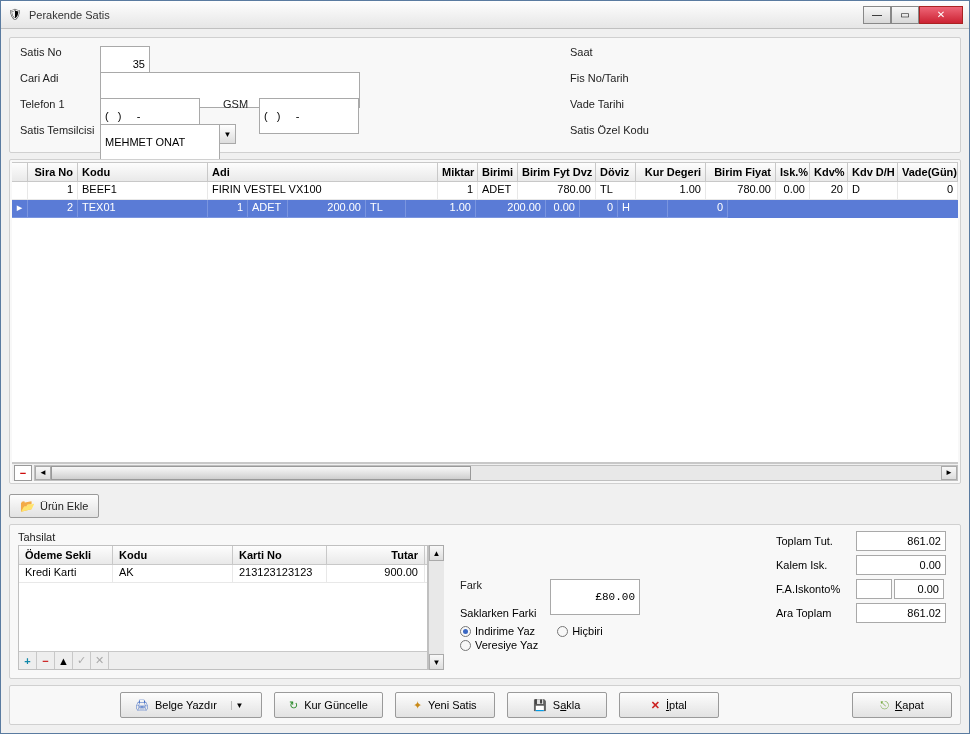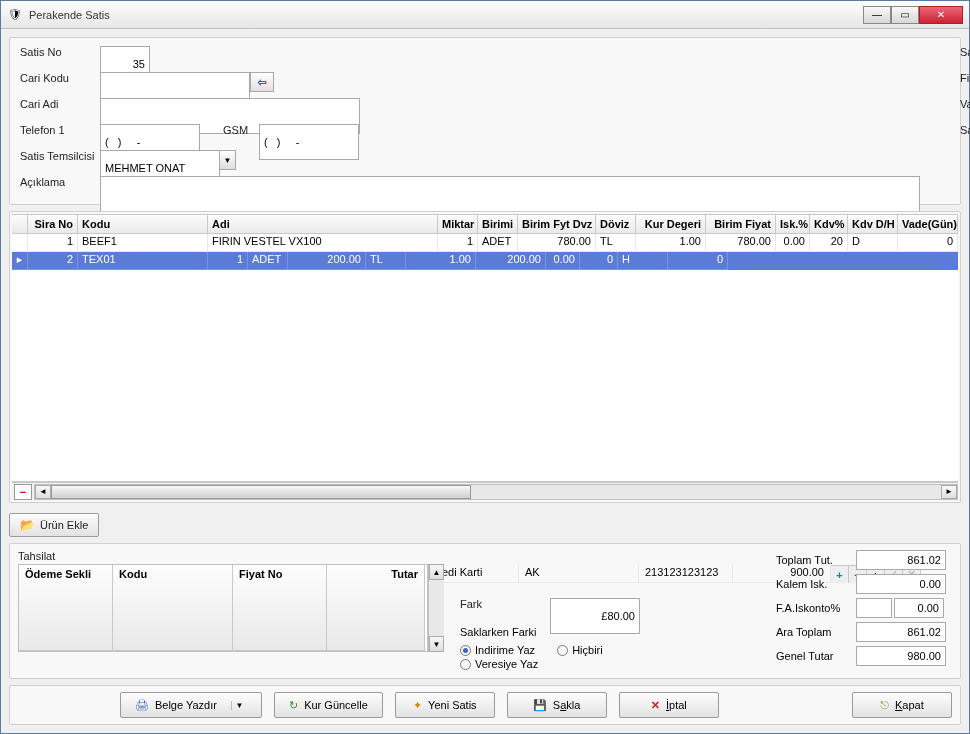--- a/index.html
+++ b/index.html
@@ -41,21 +41,21 @@
 .hscroll .sa { position:absolute; top:0; width:16px; height:100%; background:linear-gradient(#f8f8f8,#ddd); border:1px solid #aaa; display:flex; align-items:center; justify-content:center; font-size:8px; cursor:pointer; }
 .hscroll .sa.l{left:0;} .hscroll .sa.r{right:0;}
 
 .mid-row { display:flex; gap:6px; padding-top:4px; }
 .btn { height:24px; padding:0 10px; border:1px solid #9a9a9a; background:linear-gradient(#fdfdfd,#e2e2e2); border-radius:2px; display:flex; align-items:center; gap:5px; cursor:pointer; color:#222; }
 .btn .ic { font-size:12px; }
 
 .bottom-panel { display:flex; padding:6px 8px 8px 8px; gap:16px; }
 .tahsilat { display:flex; flex-direction:column; gap:2px; }
 .tahsilat .title { color:#222; margin-bottom:0; }
-.tgrid { width:410px; border:1px solid #c0c0c0; background:#fff; display:flex; flex-direction:row; }
+.tgrid { width:410px; border:1px solid #c0c0c0; background:#fff; display:flex; flex-direction:column; }
 .thd { display:flex; background:linear-gradient(#fdfdfd,#e9e9e9); border-bottom:1px solid #c8c8c8; }
 .th { padding:3px 6px; border-right:1px solid #c8c8c8; font-weight:bold; }
 .tbd { flex:1; min-height:86px; }
 .trw { display:flex; border-bottom:1px solid #e8e8e8; height:18px; }
 .td { padding:1px 6px; border-right:1px solid #e8e8e8; }
 .th1,.td1{width:94px;} .th2,.td2{width:120px;} .th3,.td3{width:94px;} .th4,.td4{width:98px;text-align:right;}
 .tnav { display:flex; border-top:1px solid #c8c8c8; background:#eee; height:18px; }
 .tnav span { width:18px; display:flex; align-items:center; justify-content:center; border-right:1px solid #c8c8c8; cursor:pointer; font-size:11px; }
 .tvscroll { width:16px; background:#e8e8e8; border-left:1px solid #c0c0c0; display:flex; flex-direction:column; justify-content:space-between; }
 .tvscroll .va { height:16px; background:linear-gradient(#f8f8f8,#ddd); border:1px solid #aaa; display:flex; align-items:center; justify-content:center; font-size:8px; cursor:pointer;}
@@ -98,44 +98,35 @@
 
   <div class="client">
 
     <div class="panel form-panel">
       <div class="form-col" style="flex:1;">
         <div class="frow">
             <label>Satis No</label>
           <input class="tin w50" value="35" style="">
           </div>
         <div class="frow">
-            <label>Cari Kodu</label>
-          <input class="tin w150" value="" style="">
-          <div class="iconbtn">⇦</div>
-          </div>
-        <div class="frow">
             <label>Cari Adi</label>
           <input class="tin w260" value="" style="">
           </div>
         <div class="frow">
             <label>Telefon 1</label>
           <input class="tin w100" value="(   )     -" style="">
           <label class="lbl-sm" style="margin-left:23px;">GSM</label>
           <input class="tin w100" value="(   )     -" style="">
           </div>
         <div class="frow">
             <label>Satis Temsilcisi</label>
           <div class="cbo">
               <input class="tin w120" value="MEHMET ONAT" style="">
               <div class="arr">▼</div>
             </div>
-          </div>
-        <div class="frow">
-            <label>Açıklama</label>
-          <input class="tin w820" value="" style="">
           </div>
       </div>
       <div class="form-col" style="width:380px;">
         <div class="frow">
             <label>Saat</label>
           </div>
         <div class="frow">
             <label>Fis No/Tarih</label>
 
           </div>
@@ -216,21 +207,21 @@
     </div>
 
     <div class="panel bottom-panel">
       <div class="tahsilat">
         <div class="title">Tahsilat</div>
         <div style="display:flex;">
           <div class="tgrid">
             <div class="thd">
               <div class="th th1">Ödeme Sekli</div>
               <div class="th th2">Kodu</div>
-              <div class="th th3">Fiyat No</div>
+              <div class="th th3">Karti No</div>
               <div class="th th4">Tutar</div>
             </div>
             <div class="tbd" id="tahsilat-body">
                 <div class="trw">
                   <div class="td td1">Kredi Karti</div>
                   <div class="td td2">AK</div>
                   <div class="td td3">213123123123</div>
                   <div class="td td4">900.00</div>
                 </div>
               </div>
@@ -245,21 +236,21 @@
           <div class="tvscroll">
             <div class="va">▲</div>
             <div class="va">▼</div>
           </div>
         </div>
       </div>
 
       <div class="fark-col">
         <div class="frow">
             <label>Fark</label>
-          <input class="tin" style="width: 90px; text-align: right;" value="£80.00">
+          <input class="tin" style="width: 90px; text-align: right; font-family: Liberation Mono, monospace;" value="£80.00">
           </div>
         <div>Saklarken Farki</div>
         <div class="radio-group">
           <div class="radio-row">
             <div class="radio">
                 <span class="rbul sel"></span>
                 <span>Indirime Yaz</span>
               </div>
             <div class="radio">
                 <span class="rbul"></span>
@@ -284,24 +275,20 @@
           </div>
         <div class="trow">
             <span class="tlabel">F.A.Iskonto%</span>
             <input class="tpct" value="" style="">
             <input class="tval" style="width: 50px;" value="0.00">
           </div>
         <div class="trow">
             <span class="tlabel">Ara Toplam</span>
             <input class="tval" value="861.02" style="">
           </div>
-        <div class="trow">
-            <span class="tlabel">Genel Tutar</span>
-            <input class="tval" value="980.00" style="">
-          </div>
       </div>
     </div>
 
     <div class="panel action-bar">
       <div style="width:90px;"></div>
       <div class="btn2 dropbtn">
           <span class="ic ic-print">🖨</span>
           <span>Belge Yazdır</span>
           <span class="dr">▼</span>
         </div>

